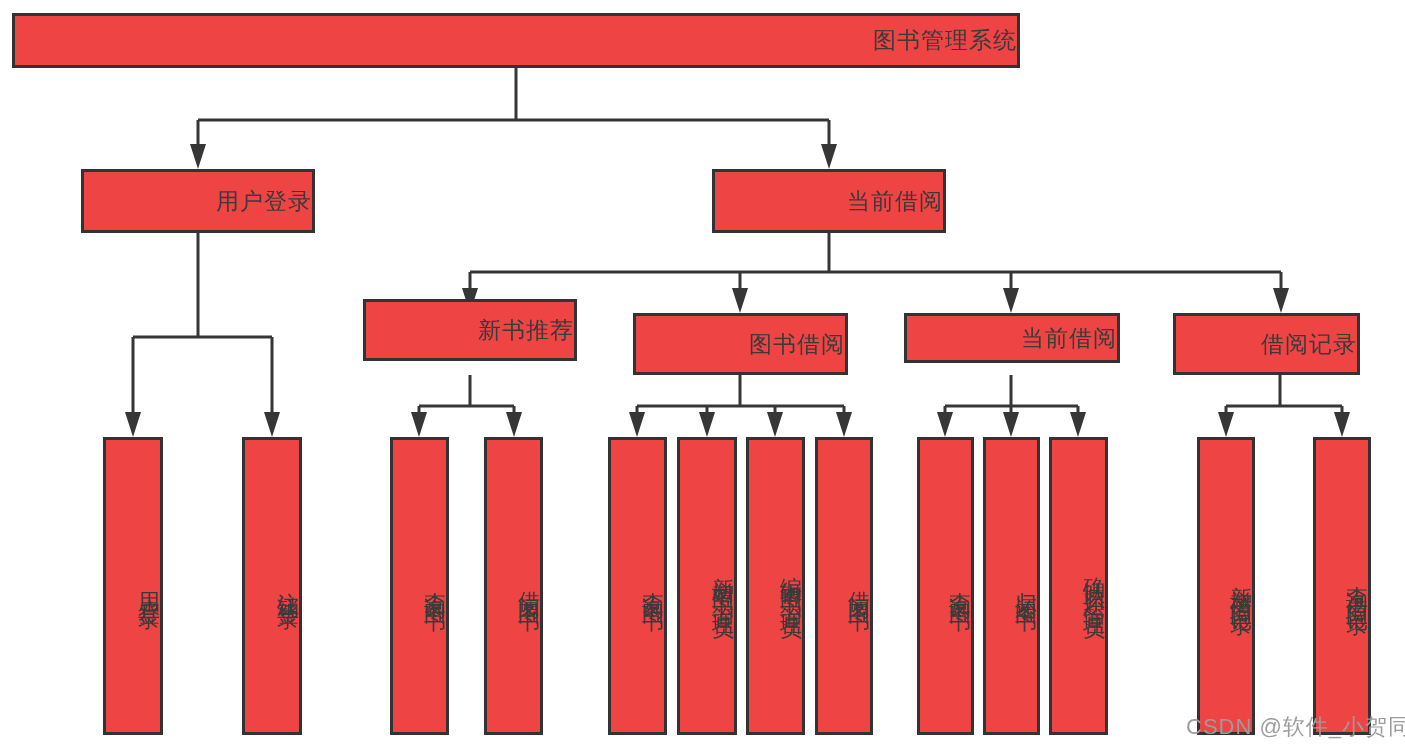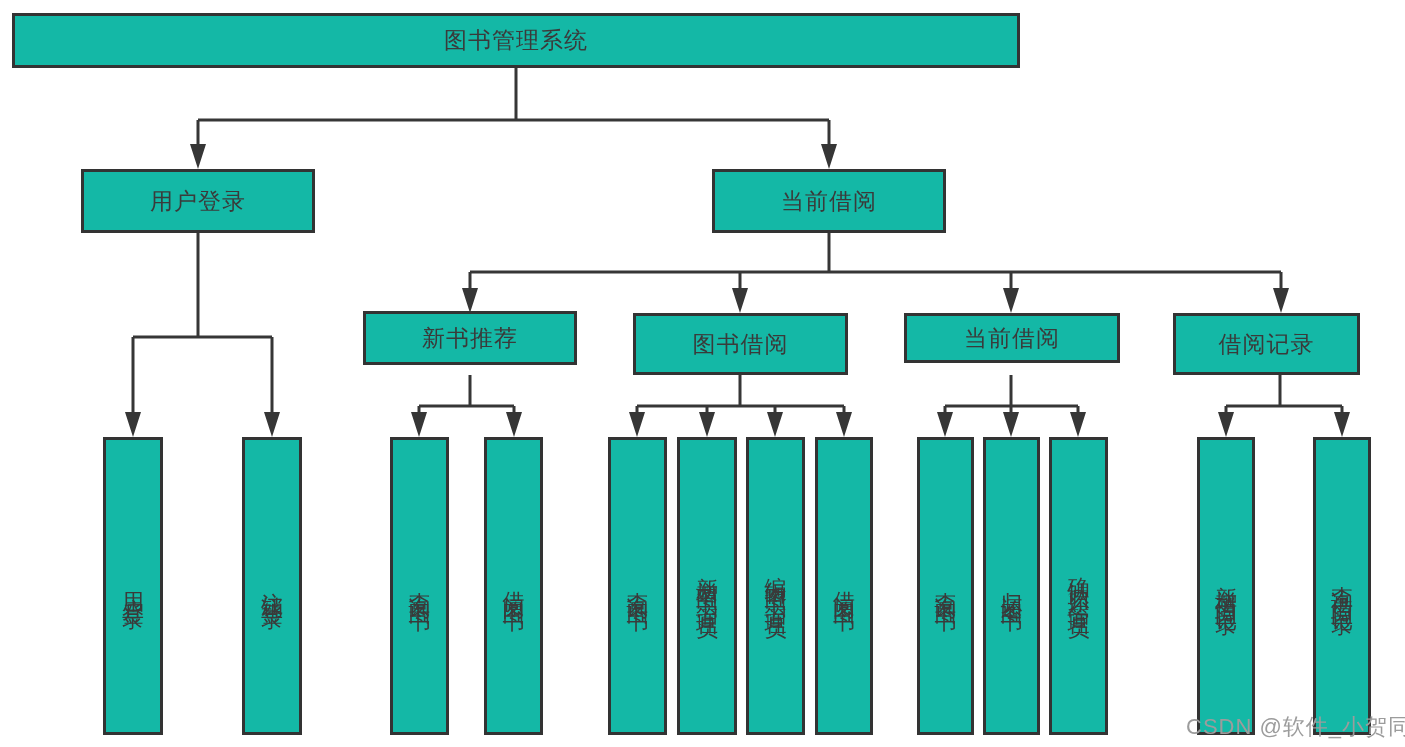--- a/index.html
+++ b/index.html
@@ -20,24 +20,24 @@
     position: absolute;
     left: 0;
     top: 0;
     width: 1405px;
     height: 747px;
   }
   .node {
     position: absolute;
     box-sizing: border-box;
     border: 3px solid #333333;
-    background: #14b8a6;
+    background: #ef4444;
     display: flex;
     align-items: center;
-    justify-content: center;
+    justify-content: flex-end;
   }
   .node.h span {
     font-size: 23px;
     letter-spacing: 1px;
     color: #3a3a3a;
     white-space: nowrap;
   }
   .node.v span {
     writing-mode: vertical-rl;
     text-orientation: mixed;
@@ -86,21 +86,21 @@
     <span>图书管理系统</span>
   </div>
 
   <div class="node h" style="left:81px;top:169px;width:234px;height:64px">
     <span>用户登录</span>
   </div>
   <div class="node h" style="left:712px;top:169px;width:234px;height:64px">
     <span>当前借阅</span>
   </div>
 
-  <div class="node h" style="left:363px;top:311px;width:214px;height:54px">
+  <div class="node h" style="left:363px;top:299px;width:214px;height:62px">
     <span>新书推荐</span>
   </div>
   <div class="node h" style="left:633px;top:313px;width:215px;height:62px">
     <span>图书借阅</span>
   </div>
   <div class="node h" style="left:904px;top:313px;width:216px;height:50px">
     <span>当前借阅</span>
   </div>
   <div class="node h" style="left:1173px;top:313px;width:187px;height:62px">
     <span>借阅记录</span>

